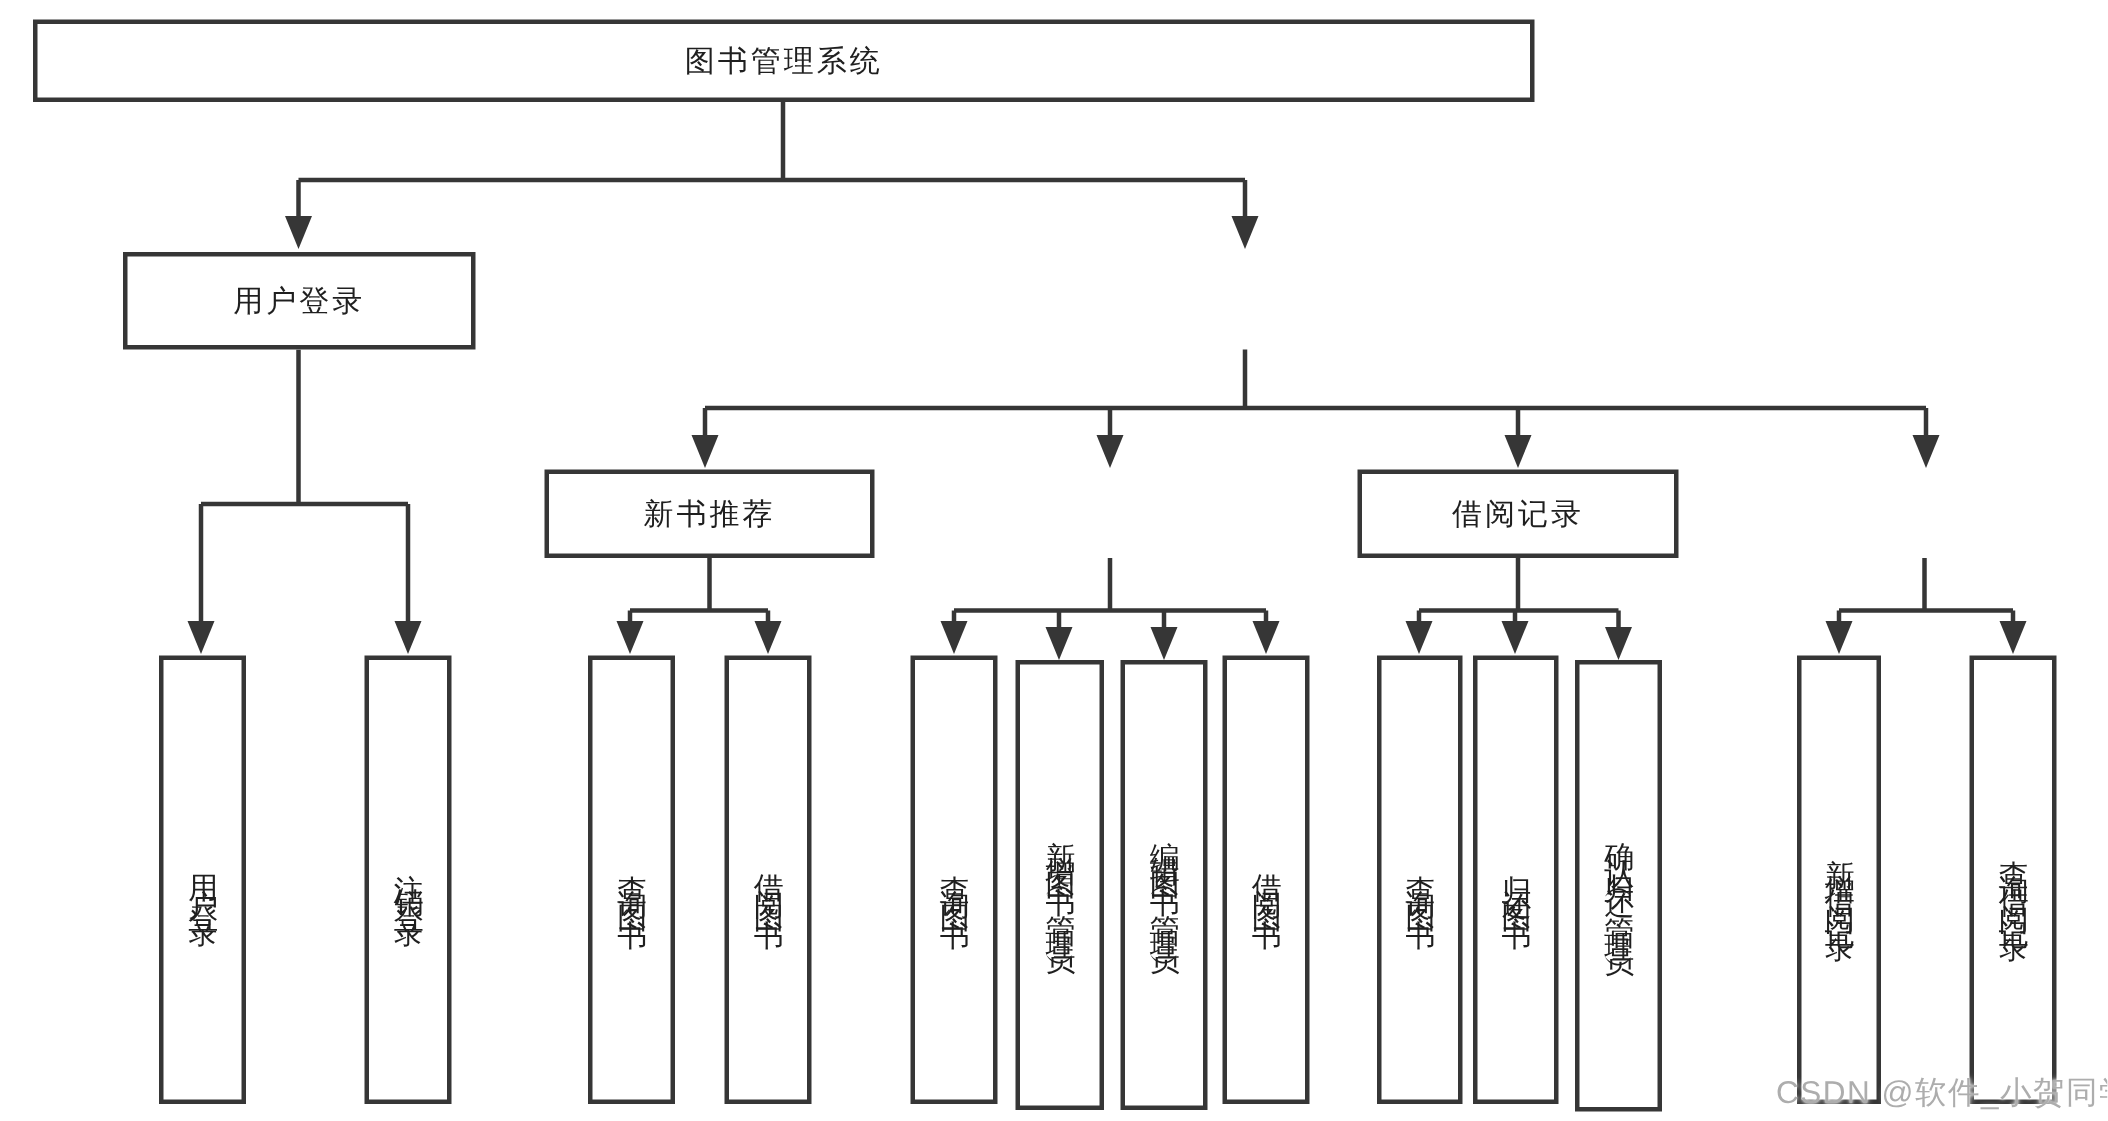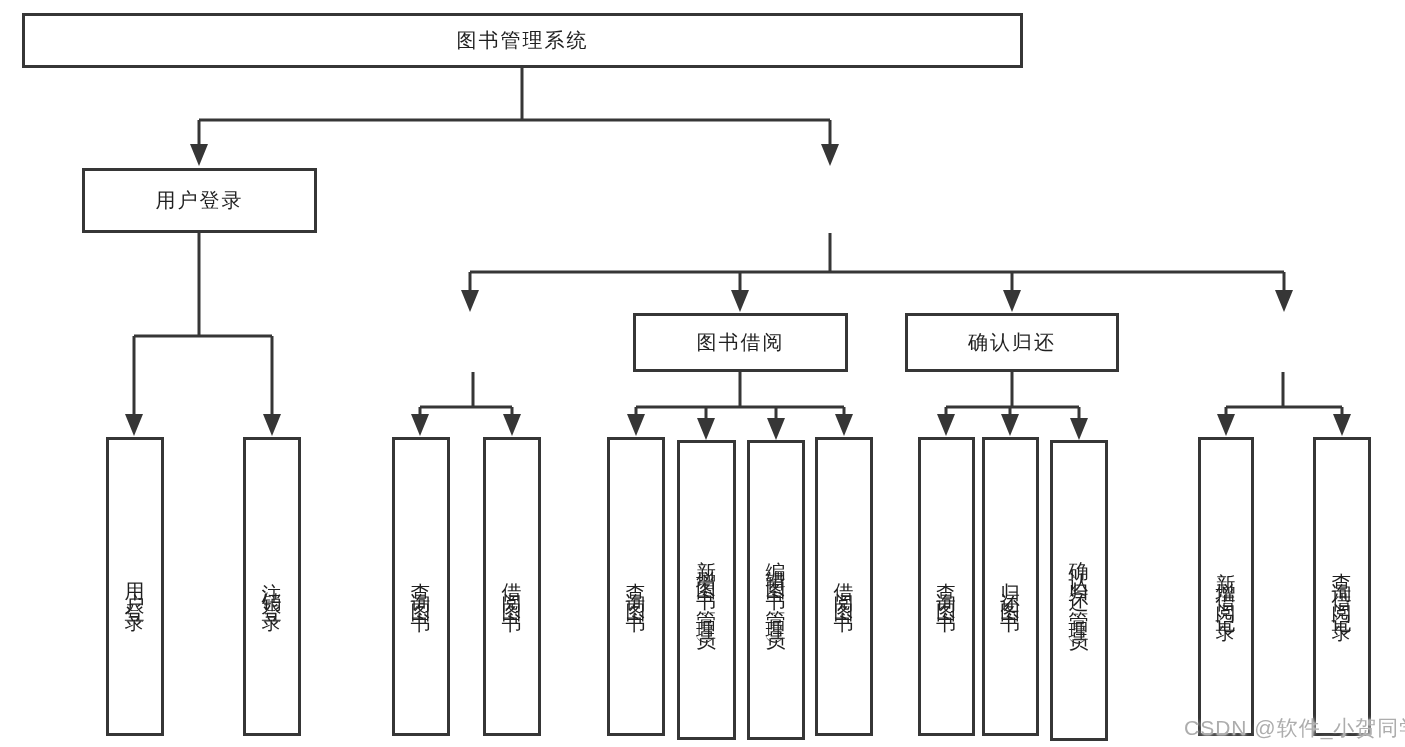--- a/index.html
+++ b/index.html
@@ -139,22 +139,22 @@
           <line x1="1342" y1="407" x2="1342" y2="420"></line>
           <polygon points="1333,414 1351,414 1342,436"></polygon>
         </g>
       </g>
   </svg>
 
   <div class="box h" style="left:22px;top:13px;width:1001px;height:55px">图书管理系统</div>
 
   <div class="box h" style="left:82px;top:168px;width:235px;height:65px">用户登录</div>
 
-  <div class="box h" style="left:633px;top:313px;width:215px;height:59px">图书借阅</div>
-  <div class="box h" style="left:905px;top:313px;width:214px;height:59px">确认归还</div>
+  <div class="box h" style="left:363px;top:313px;width:220px;height:59px">新书推荐</div>
+  <div class="box h" style="left:905px;top:313px;width:214px;height:59px">借阅记录</div>
 
   <div class="box v" style="left:106px;top:437px;width:58px;height:299px">用户登录</div>
   <div class="box v" style="left:243px;top:437px;width:58px;height:299px">注销登录</div>
 
   <div class="box v" style="left:392px;top:437px;width:58px;height:299px">查询图书</div>
   <div class="box v" style="left:483px;top:437px;width:58px;height:299px">借阅图书</div>
 
   <div class="box v" style="left:607px;top:437px;width:58px;height:299px">查询图书</div>
   <div class="box v" style="left:677px;top:440px;width:59px;height:300px">新增图书（管理员）</div>
   <div class="box v" style="left:747px;top:440px;width:58px;height:300px">编辑图书（管理员）</div>

